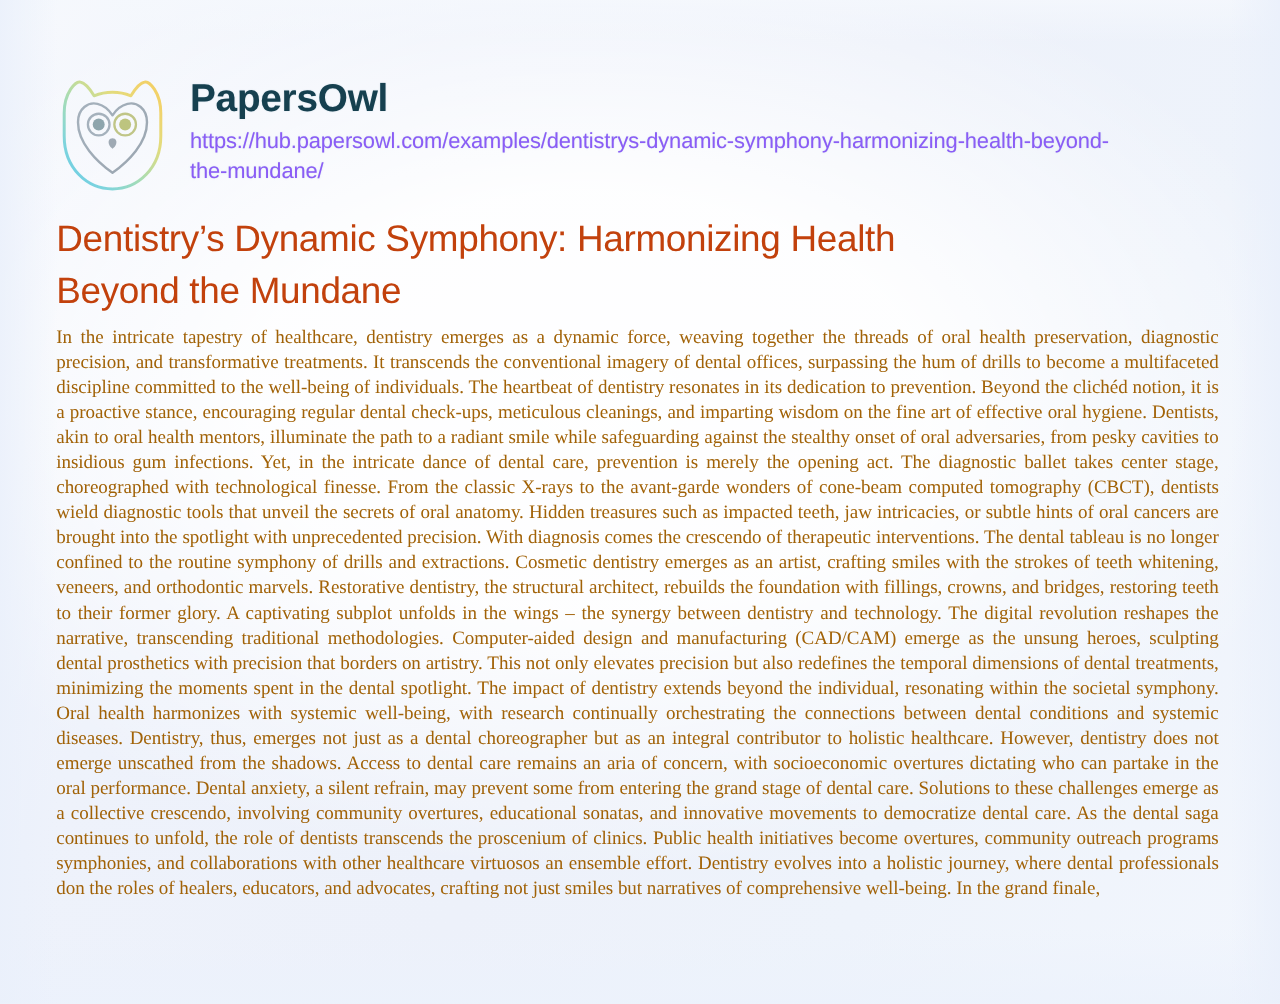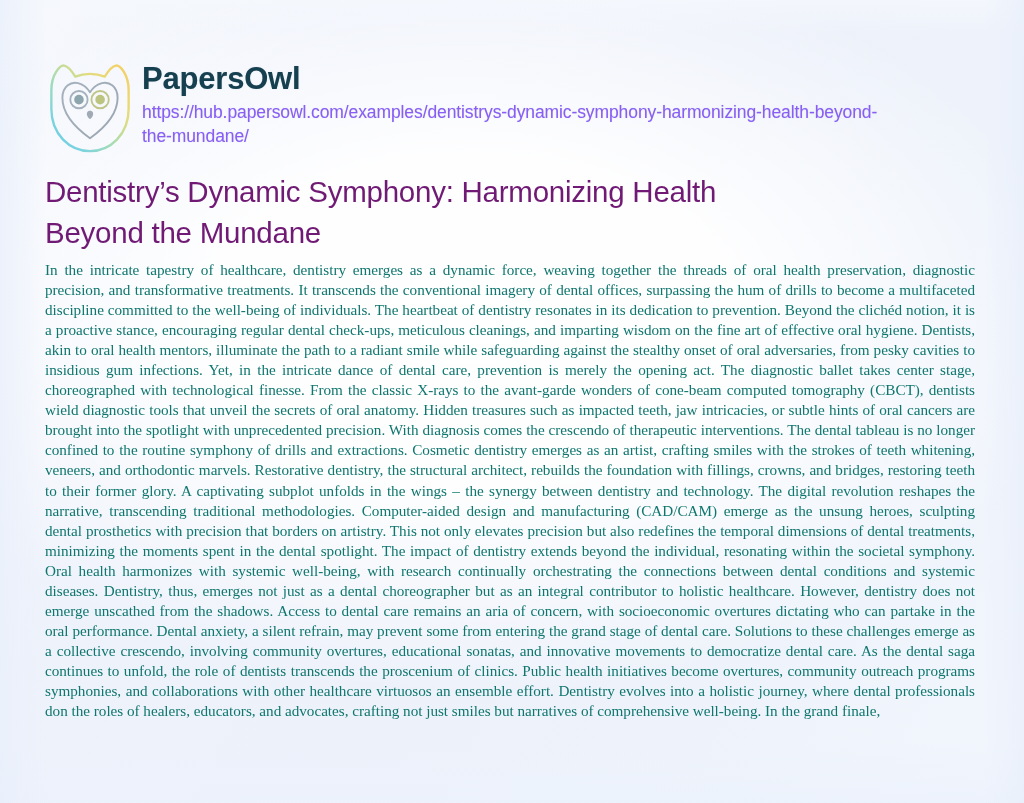--- a/index.html
+++ b/index.html
@@ -50,21 +50,21 @@
     width: 900px;
   }
   .logo-mark {
     width: 92px;
     height: 100px;
     flex: 0 0 92px;
     margin-top: 2px;
     opacity: 0.88;
   }
   .brand-block {
-    margin-left: 6px;
+    margin-left: 16px;
     padding-top: 8px;
   }
   .brand-name {
     font-size: 31px;
     font-weight: bold;
     letter-spacing: -0.2px;
     color: #16404f;
     line-height: 1;
     font-family: "Liberation Sans", sans-serif;
     text-shadow: 0 0 1px rgba(30,90,120,0.25);
@@ -83,36 +83,36 @@
 
   
   .doc-title {
     position: absolute;
     left: 45px;
     top: 172px;
     width: 760px;
     font-size: 29.5px;
     line-height: 1.38;
     font-weight: normal;
-    color: #701a75;
+    color: #c2410c;
     letter-spacing: -0.25px;
     font-family: "Liberation Sans", sans-serif;
     margin: 0;
   }
 
   
   .doc-body {
     position: absolute;
     left: 45px;
     top: 260px;
     width: 930px;
     font-family: "Liberation Serif", serif;
     font-size: 15.2px;
     line-height: 20.05px;
-    color: #0f766e;
+    color: #a16207;
     text-align: justify;
     text-justify: inter-word;
     margin: 0;
     letter-spacing: -0.02px;
   }
 </style>
 </head>
 <body>
 
 <div class="page-bg"></div>

